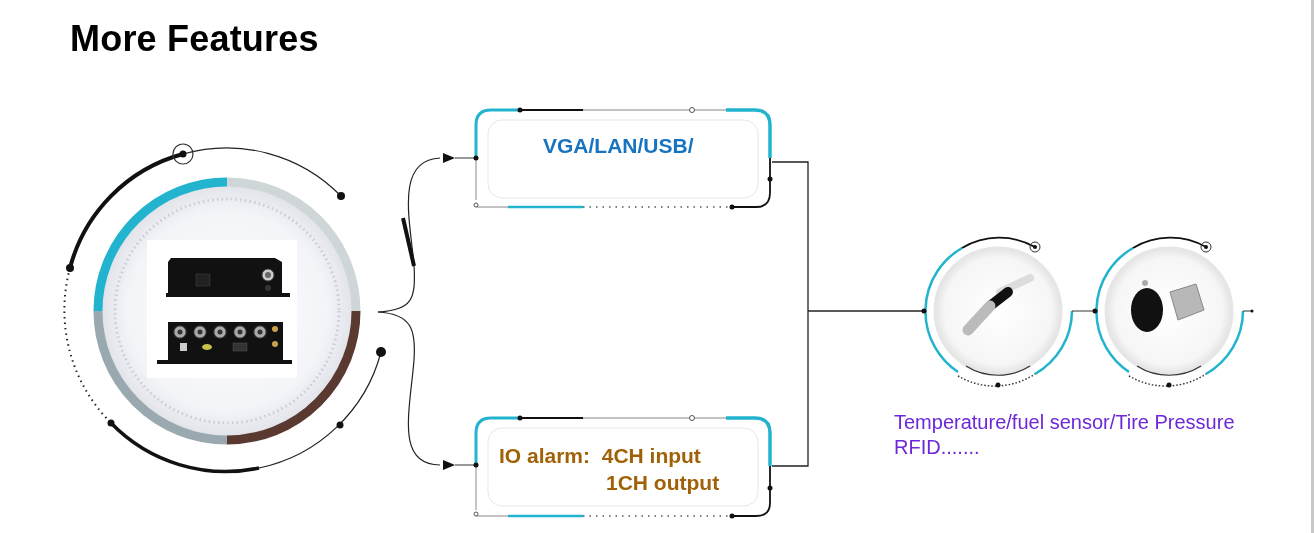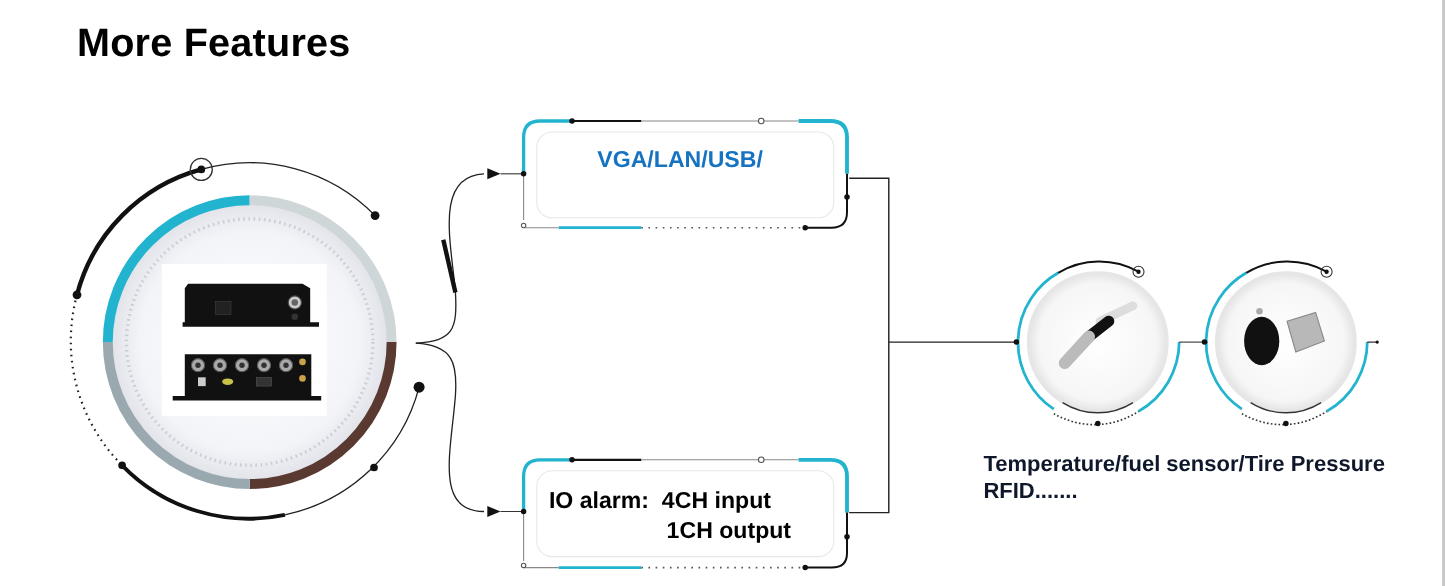--- a/index.html
+++ b/index.html
@@ -2,23 +2,23 @@
 <html><head>
 <meta charset="utf-8">
 <style>
   html, body { margin:0; padding:0; background:#ffffff; }
   body { width:1314px; height:533px; position:relative; overflow:hidden; font-family:"Liberation Sans", sans-serif; }
   .title { position:absolute; left:70px; top:18px; font-size:36px; font-weight:bold; color:#000000; letter-spacing:0.2px; }
   .edge { position:absolute; right:0; top:0; width:3px; height:533px; background:#c8c8c8; }
   svg.diagram { position:absolute; left:0; top:0; }
   .box-text { position:absolute; font-weight:bold; font-size:21px; line-height:27px; }
   .box1 { left:519px; top:132px; color:#1673c1;margin-left:24px; }
-  .box2 { left:499px; top:442px; color:#000000; }
+  .box2 { left:499px; top:442px; color:#a16207; }
   .box2 .l2 { padding-left:107px; display:block;text-align:right; }
-  .sensor-text { position:absolute; left:894px; top:410px; font-weight:bold; font-size:20px; line-height:25px; color:#0f172a; }
+  .sensor-text { position:absolute; left:894px; top:410px; font-weight:normal; font-size:20px; line-height:25px; color:#6d28d9; }
 </style>
 </head>
 <body>
 
 <div class="title">More Features</div>
 <div class="edge"></div>
 
 <svg class="diagram" width="1314" height="533" viewBox="0 0 1314 533">
   <defs>
     <radialGradient id="dvrGrad" cx="50%" cy="50%" r="50%">

